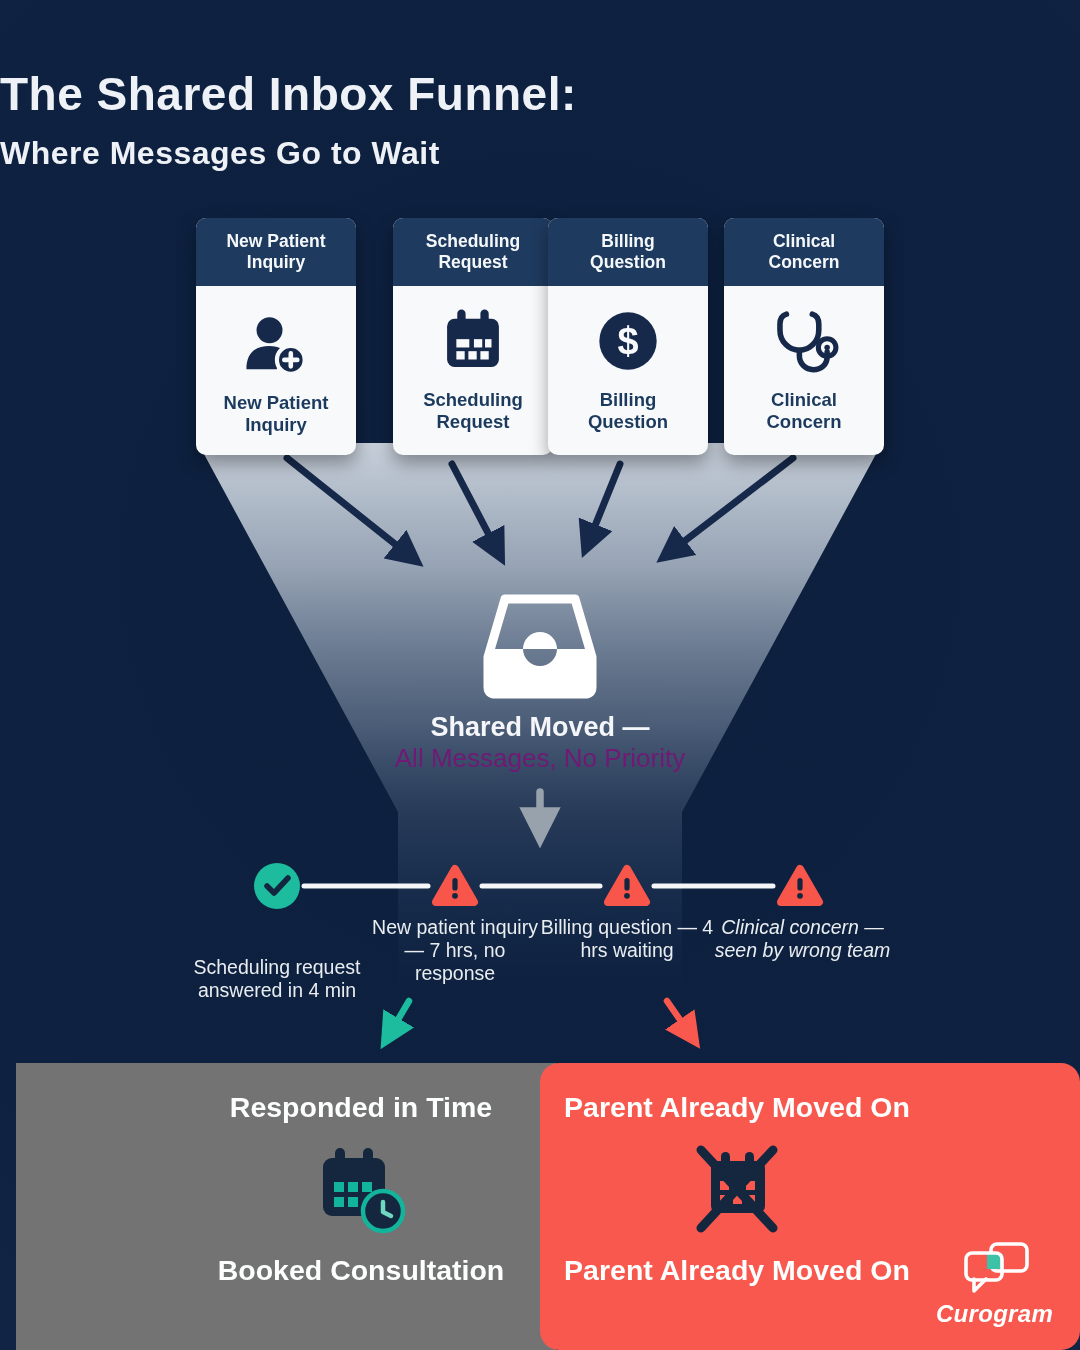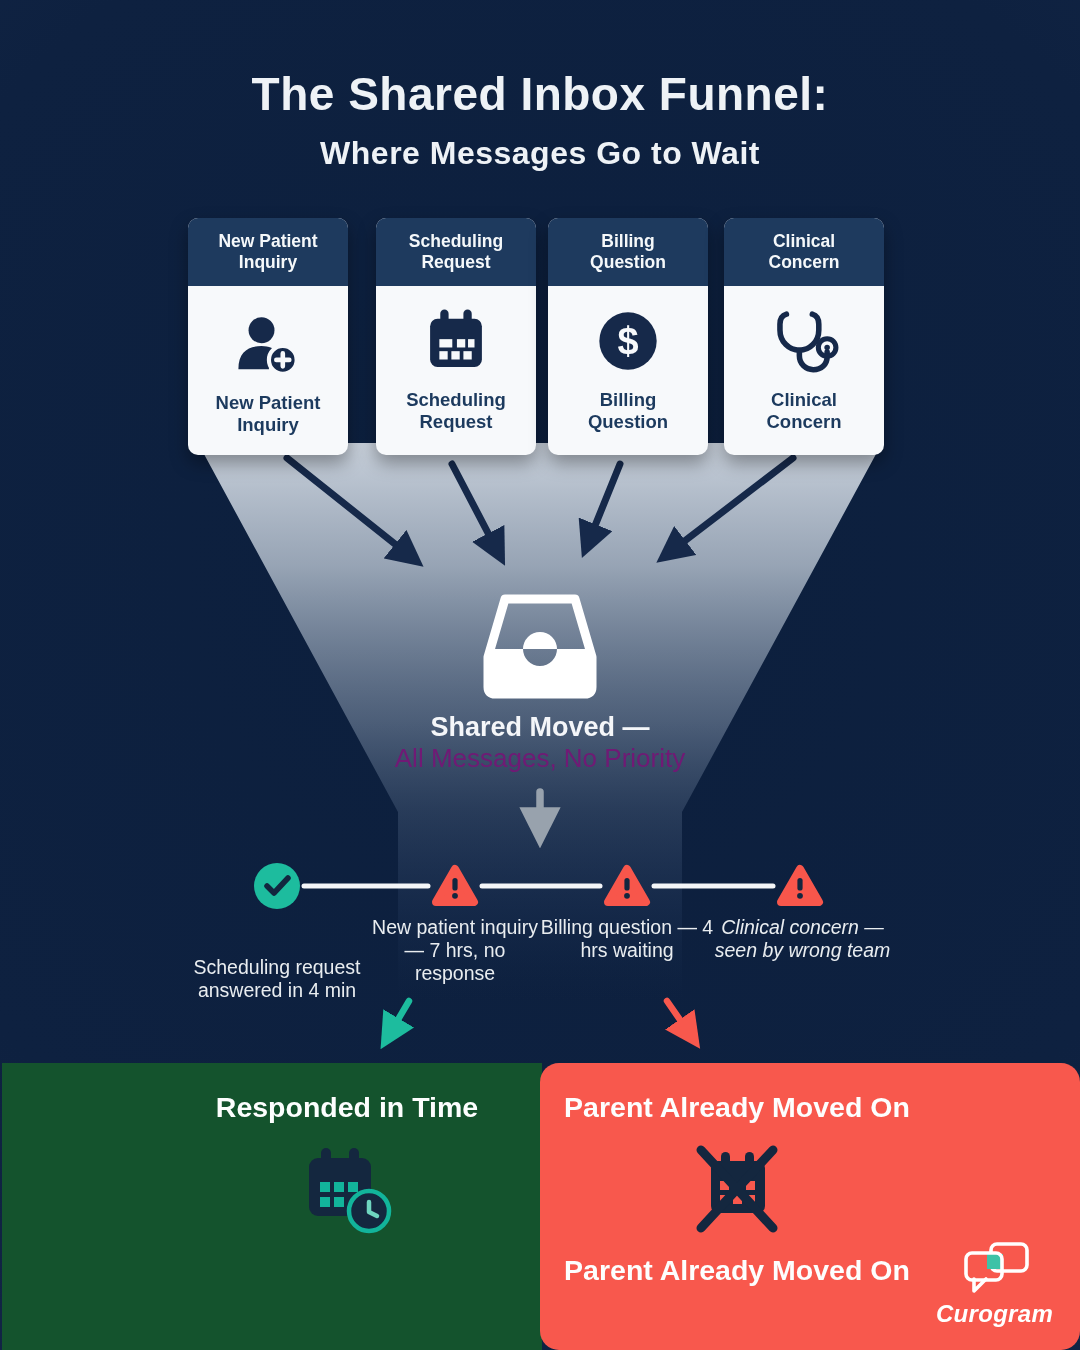--- a/index.html
+++ b/index.html
@@ -3,44 +3,44 @@
 <meta charset="utf-8">
 <style>
   html,body{margin:0;padding:0;}
   body{
     width:1080px;height:1350px;position:relative;overflow:hidden;
     font-family:"Liberation Sans",sans-serif;
     background:radial-gradient(120% 95% at 50% 42%, #0c1f3d 0%, #0e2140 55%, #16294b 100%);
   }
   .abs{position:absolute;}
   
-  .title{left:0;top:64px;width:1080px;text-align:center;color:#eef2f6;}
+  .title{left:0;top:64px;width:1080px;color:#eef2f6;}
   .title .l1{font-size:46px;font-weight:bold;letter-spacing:.5px;line-height:60px;}
   .title .l2{font-size:32px;font-weight:bold;letter-spacing:.5px;line-height:58px;}
   
   svg.layer{left:0;top:0;width:1080px;height:1350px;z-index:1;}
   
   .card{top:218px;width:160px;height:237px;border-radius:10px;background:#f7f9fb;
         box-shadow:0 8px 18px rgba(0,0,0,.35);z-index:2;display:flex;flex-direction:column;align-items:center;}
   .card .hdr{width:100%;height:68px;border-radius:10px 10px 0 0;background:#1e3a5e;
         display:flex;align-items:center;justify-content:center;text-align:center;
         color:#f5f8fa;font-weight:bold;font-size:17.5px;line-height:21px;padding:0 14px;box-sizing:border-box;}
   .card .body{flex:1;display:flex;flex-direction:column;align-items:center;justify-content:space-evenly;padding:6px 0 10px;}
   .card .lbl{text-align:center;color:#1c3a5e;font-weight:bold;font-size:18.5px;line-height:22px;padding:0 12px;}
-  .c1{left:188px;gap:8px;} .c2{left:376px;} .c3{left:548px;} .c4{left:724px;}
+  .c1{left:196px;gap:8px;} .c2{left:393px;} .c3{left:548px;} .c4{left:724px;}
   
   .inbox-cap{left:240px;top:711px;width:600px;text-align:center;z-index:2;}
   .inbox-cap .b{font-size:27px;font-weight:bold;color:#f4f6f9;line-height:32px;}
   .inbox-cap .r{font-size:26px;color:#701a75;line-height:31px;}
   
   .tl-text{top:916px;text-align:center;color:#e9edf0;font-size:19.5px;line-height:23px;z-index:2;}
   .t1{left:172px;width:210px;margin-top:40px;} .t2{left:370px;width:170px;} .t3{left:537px;width:180px;} .t4{left:710px;width:185px;font-style:italic;}
   
   .panel{top:1063px;width:540px;height:287px;z-index:2;}
-  .panel.teal{left:2px;background:#14532d;}
+  .panel.teal{left:16px;background:#737373;}
   .panel.red{left:540px;background:#f8584d;border-radius:19px;}
   .p-content{position:absolute;top:0;width:400px;height:287px;display:flex;flex-direction:column;align-items:center;}
   .panel.teal .p-content{left:145px;}
   .panel.red .p-content{left:-3px;}
   .p-title{margin-top:28px;font-size:28.5px;font-weight:bold;color:#fdfefe;text-align:center;}
   .p-icon{margin-top:14px;height:104px;display:flex;align-items:center;justify-content:center;}
   .p-cap{margin-top:12px;font-size:28.5px;font-weight:bold;color:#fdfefe;text-align:center;}
   
   .brand{left:922px;top:1240px;width:145px;z-index:3;display:flex;flex-direction:column;align-items:center;}
   .brand .name{margin-top:2px;font-size:24px;font-weight:bold;color:#ffffff;letter-spacing:.3px;font-style:italic;}
@@ -202,20 +202,21 @@
         <rect x="12" y="18" width="62" height="58" rx="9" fill="#14273f"></rect>
         <rect x="23" y="42" width="10" height="10" fill="#12b49b"></rect>
         <rect x="37" y="42" width="10" height="10" fill="#12b49b"></rect>
         <rect x="51" y="42" width="10" height="10" fill="#12b49b"></rect>
         <rect x="23" y="57" width="10" height="10" fill="#12b49b"></rect>
         <rect x="37" y="57" width="10" height="10" fill="#12b49b"></rect>
         <circle cx="72" cy="71" r="20" fill="#14273f" stroke="#12b49b" stroke-width="4.5"></circle>
         <path d="M72,62 L72,72 L80,76" fill="none" stroke="#6fd6c0" stroke-width="4.5" stroke-linecap="round" stroke-linejoin="round"></path>
       </svg>
     </div>
+    <div class="p-cap">Booked Consultation</div>
   </div>
 </div>
 
 <div class="abs panel red">
   <div class="p-content">
     <div class="p-title">Parent Already Moved On</div>
     <div class="p-icon">
       <svg width="104" height="104" viewBox="0 0 104 104">
         <rect x="36" y="14" width="9" height="18" rx="4.5" fill="#14273f"></rect>
         <rect x="60" y="14" width="9" height="18" rx="4.5" fill="#14273f"></rect>

